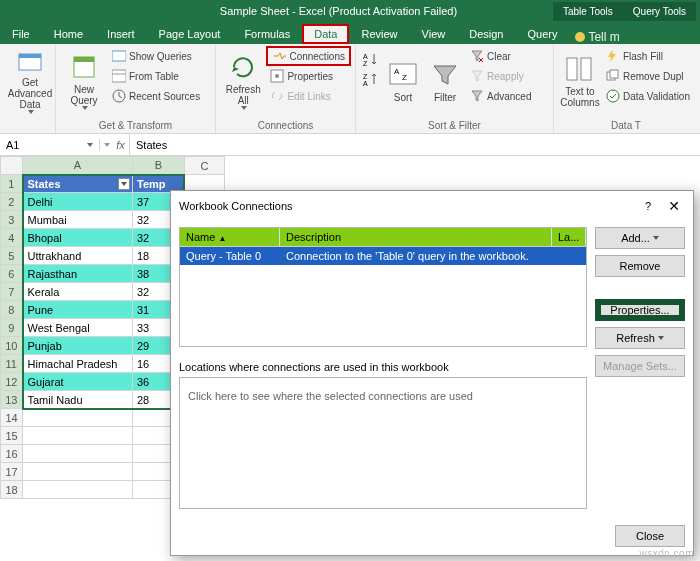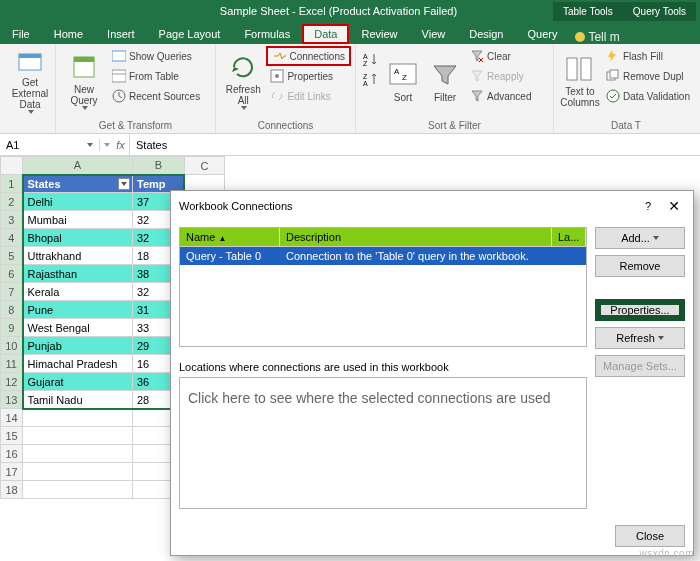--- a/index.html
+++ b/index.html
@@ -62,21 +62,21 @@
 .dlg-body { flex:1; display:flex; padding:6px 8px 8px 8px; gap:8px; }
 .dlg-left { flex:1; display:flex; flex-direction:column; }
 .conn-list { border:1px solid #b5b5b5; background:#fff; font-size:11px; }
 .conn-list .hdr { display:flex; background:#84cc16; border-bottom:1px solid #ccc; }
 .conn-list .hdr div { padding:3px 6px; border-right:1px solid #ddd; }
 .conn-list .row { display:flex; }
 .conn-list .row div { padding:3px 6px; }
 .conn-list .row.sel { background:#2060c0; color:#fff; }
 .col-name{width:100px;} .col-desc{flex:1;} .col-la{width:34px;}
 .loc-label { margin-top:14px; font-size:11px; }
-.loc-box { border:1px solid #b5b5b5; flex:1; margin-top:4px; padding:12px 8px; color:#666; font-size:14px; }
+.loc-box { border:1px solid #b5b5b5; flex:1; margin-top:4px; padding:12px 8px; color:#666; font-size:11px; }
 .dlg-right { width:90px; display:flex; flex-direction:column; gap:6px; }
 .dlg-btn { height:22px; border:1px solid #adadad; background:#e1e1e1; font-size:11px; display:flex; align-items:center; justify-content:center; padding:0 6px; white-space:nowrap; position:relative;}
 .dlg-btn.hl { border:6px solid #14532d;text-align:right; }
 .dlg-btn.dis { color:#999; }
 .dlg-btn .caret{margin-left:3px;border-left:3px solid transparent;border-right:3px solid transparent;border-top:4px solid #555;}
 .dlg-foot { display:flex; justify-content:flex-end; padding:8px; }
 .caret-sm { display:inline-block; margin-left:2px; border-left:3px solid transparent; border-right:3px solid transparent; border-top:4px solid #666; vertical-align:middle;}
 .watermark{position:absolute;right:6px;bottom:2px;font-size:10px;color:#bbb;letter-spacing:.5px;}
 </style>
 </head>
@@ -108,21 +108,21 @@
     </div>
 </div>
 
 <div class="ribbon">
   <div class="group" style="width:56px">
     <div class="big-btn">
       <svg class="ico">
           <rect x="4" y="6" width="22" height="16" fill="#fff" stroke="#5b9bd5"></rect>
           <rect x="4" y="6" width="22" height="4" fill="#5b9bd5"></rect>
         </svg>
-      <span style="white-space:pre-line">Get External
+      <span style="white-space:pre-line">Get Advanced
 Data</span>
         <span class="caret-sm"></span>
     </div>
   </div>
   <div class="group" style="width:160px">
     <div class="row">
       <div class="big-btn" style="width:48px">
         <svg class="ico">
             <rect x="5" y="5" width="20" height="20" fill="#fff" stroke="#70ad47"></rect>
             <rect x="5" y="5" width="20" height="5" fill="#70ad47"></rect>

